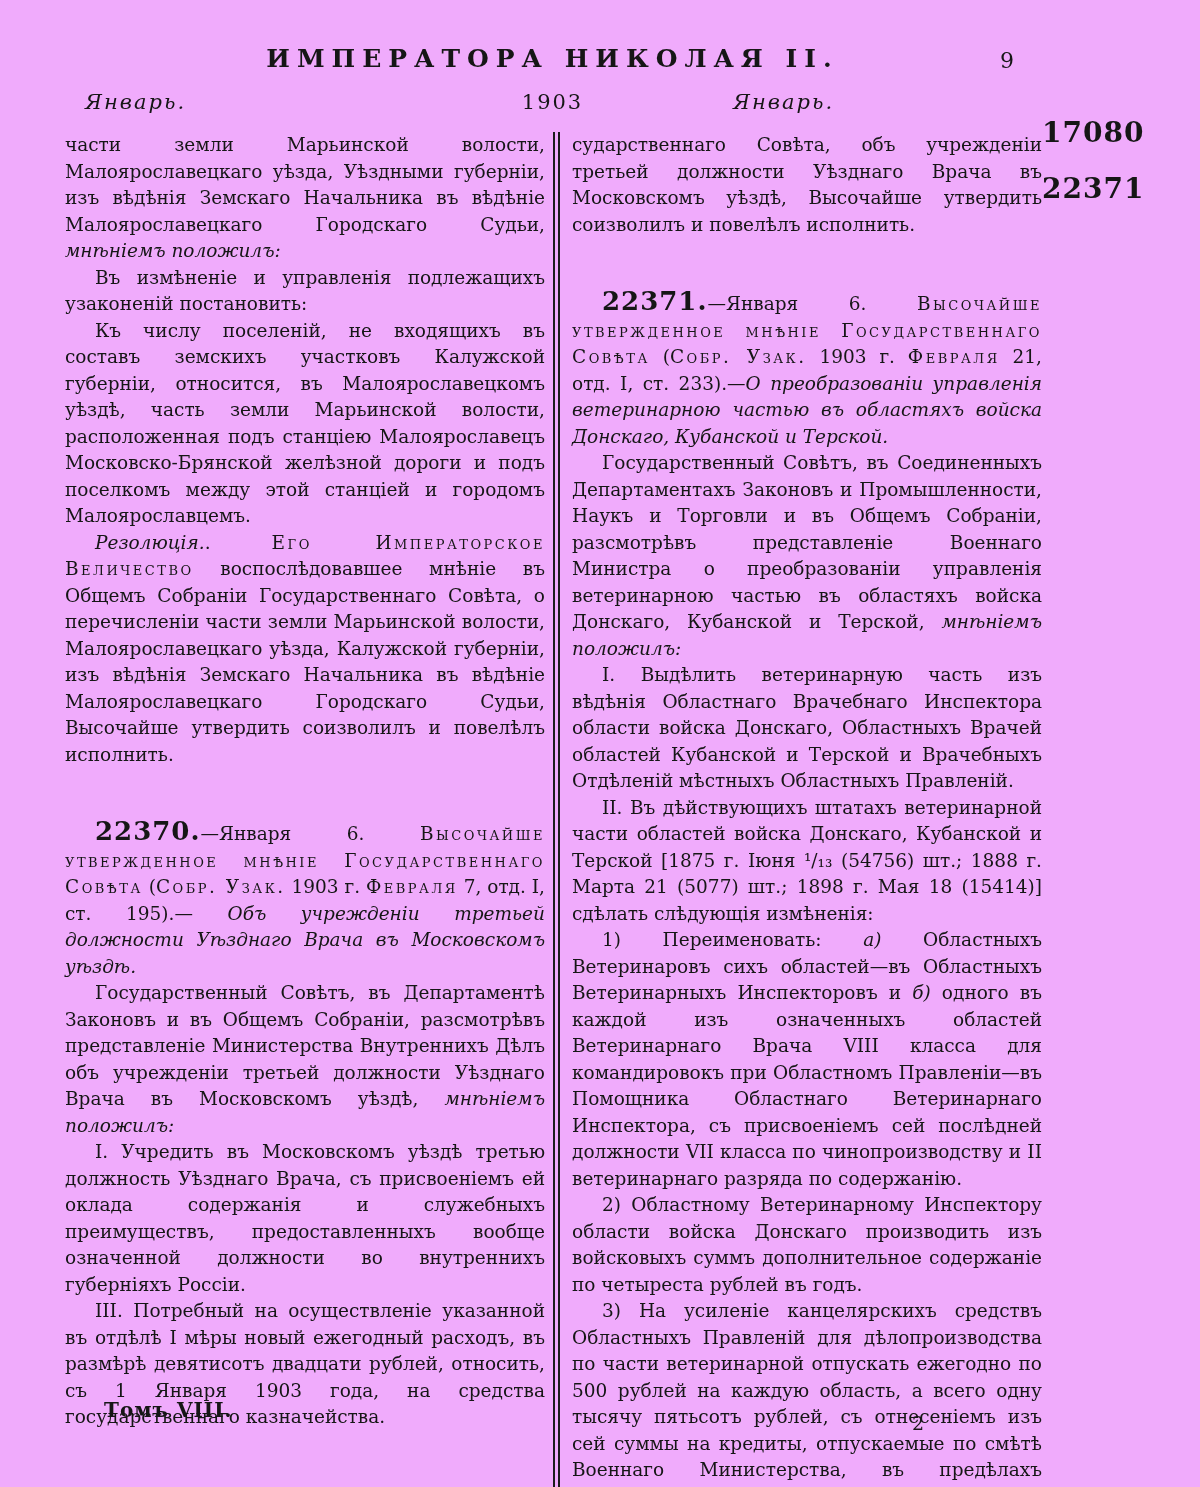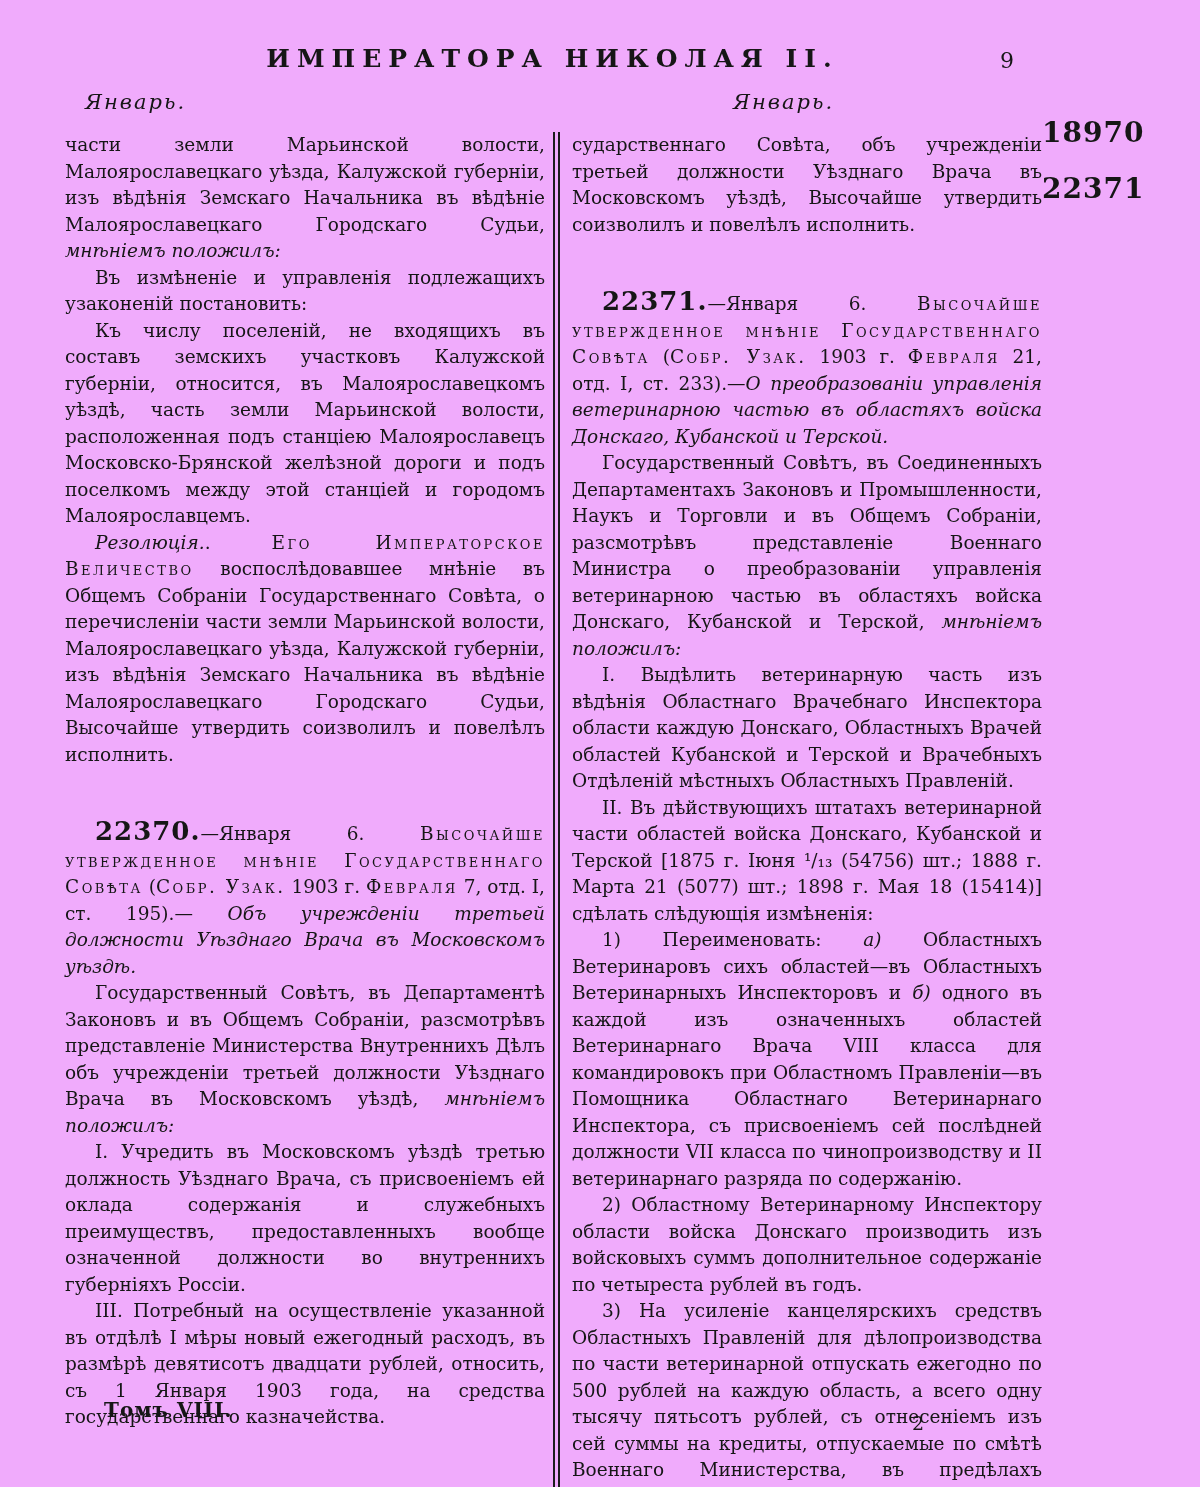--- a/index.html
+++ b/index.html
@@ -58,43 +58,44 @@
 </head>
 <body>
 
 <div class="page">
 
   <div class="header-title">ИМПЕРАТОРА НИКОЛАЯ II.</div>
   <div class="page-number">9</div>
 
   <div class="running-row">
     <span class="rh rh-left">Январь.</span>
+    <span class="rh-center rh" style="font-style:normal;">1903</span>
     <span class="rh rh-right">Январь.</span>
   </div>
 
-  <div class="margin-num n1">18970</div>
+  <div class="margin-num n1">17080</div>
   <div class="margin-num n2">22371</div>
 
   <div class="columns">
     <div class="col-left">
-        <p class="para"><span>части земли Марьинской волости, Малоярославецкаго уѣзда, Калужской губерніи, изъ вѣдѣнія Земскаго Начальника въ вѣдѣніе Малоярославецкаго Городскаго Судьи, </span><span class="it">мнѣніемъ положилъ:</span></p>
+        <p class="para"><span>части земли Марьинской волости, Малоярославецкаго уѣзда, Уѣздными губерніи, изъ вѣдѣнія Земскаго Начальника въ вѣдѣніе Малоярославецкаго Городскаго Судьи, </span><span class="it">мнѣніемъ положилъ:</span></p>
         <p class="para indent"><span>Въ измѣненіе и управленія подлежащихъ узаконеній постановить:</span></p>
         <p class="para indent"><span>Къ числу поселеній, не входящихъ въ составъ земскихъ участковъ Калужской губерніи, относится, въ Малоярославецкомъ уѣздѣ, часть земли Марьинской волости, расположенная подъ станціею Малоярославецъ Московско-Брянской желѣзной дороги и подъ поселкомъ между этой станціей и городомъ Малоярославцемъ.</span></p>
         <p class="para indent"><span class="it">Резолюція.</span><span>. </span><span class="sc">Его Императорское Величество</span><span> воспослѣдовавшее мнѣніе въ Общемъ Собраніи Государственнаго Совѣта, о перечисленіи части земли Марьинской волости, Малоярославецкаго уѣзда, Калужской губерніи, изъ вѣдѣнія Земскаго Начальника въ вѣдѣніе Малоярославецкаго Городскаго Судьи, Высочайше утвердить соизволилъ и повелѣлъ исполнить.</span></p>
         <p class="para indent gap"><span class="secnum">22370.</span><span>—Января 6. </span><span class="sc">Высочайше утвержденное мнѣніе Государственнаго Совѣта</span><span> (</span><span class="sc">Собр. Узак.</span><span> 1903 г. </span><span class="sc">Февраля</span><span> 7, отд. I, ст. 195).— </span><span class="it">Объ учрежденіи третьей должности Уѣзднаго Врача въ Московскомъ уѣздѣ.</span></p>
         <p class="para indent"><span>Государственный Совѣтъ, въ Департаментѣ Законовъ и въ Общемъ Собраніи, разсмотрѣвъ представленіе Министерства Внутреннихъ Дѣлъ объ учрежденіи третьей должности Уѣзднаго Врача въ Московскомъ уѣздѣ, </span><span class="it">мнѣніемъ положилъ:</span></p>
         <p class="para indent"><span>I. Учредить въ Московскомъ уѣздѣ третью должность Уѣзднаго Врача, съ присвоеніемъ ей оклада содержанія и служебныхъ преимуществъ, предоставленныхъ вообще означенной должности во внутреннихъ губерніяхъ Россіи.</span></p>
         <p class="para indent"><span>III. Потребный на осуществленіе указанной въ отдѣлѣ I мѣры новый ежегодный расходъ, въ размѣрѣ девятисотъ двадцати рублей, относить, съ 1 Января 1903 года, на средства государственнаго казначейства.</span></p>
       </div>
     <div class="divider"></div>
     <div class="col-right">
         <p class="para"><span>сударственнаго Совѣта, объ учрежденіи третьей должности Уѣзднаго Врача въ Московскомъ уѣздѣ, Высочайше утвердить соизволилъ и повелѣлъ исполнить.</span></p>
         <p class="para indent gap"><span class="secnum">22371.</span><span>—Января 6. </span><span class="sc">Высочайше утвержденное мнѣніе Государственнаго Совѣта</span><span> (</span><span class="sc">Собр. Узак.</span><span> 1903 г. </span><span class="sc">Февраля</span><span> 21, отд. I, ст. 233).—</span><span class="it">О преобразованіи управленія ветеринарною частью въ областяхъ войска Донскаго, Кубанской и Терской.</span></p>
         <p class="para indent"><span>Государственный Совѣтъ, въ Соединенныхъ Департаментахъ Законовъ и Промышленности, Наукъ и Торговли и въ Общемъ Собраніи, разсмотрѣвъ представленіе Военнаго Министра о преобразованіи управленія ветеринарною частью въ областяхъ войска Донскаго, Кубанской и Терской, </span><span class="it">мнѣніемъ положилъ:</span></p>
-        <p class="para indent"><span>I. Выдѣлить ветеринарную часть изъ вѣдѣнія Областнаго Врачебнаго Инспектора области каждую Донскаго, Областныхъ Врачей областей Кубанской и Терской и Врачебныхъ Отдѣленій мѣстныхъ Областныхъ Правленій.</span></p>
+        <p class="para indent"><span>I. Выдѣлить ветеринарную часть изъ вѣдѣнія Областнаго Врачебнаго Инспектора области войска Донскаго, Областныхъ Врачей областей Кубанской и Терской и Врачебныхъ Отдѣленій мѣстныхъ Областныхъ Правленій.</span></p>
         <p class="para indent"><span>II. Въ дѣйствующихъ штатахъ ветеринарной части областей войска Донскаго, Кубанской и Терской [1875 г. Іюня ¹/₁₃ (54756) шт.; 1888 г. Марта 21 (5077) шт.; 1898 г. Мая 18 (15414)] сдѣлать слѣдующія измѣненія:</span></p>
         <p class="para indent"><span>1) Переименовать: </span><span class="it">а)</span><span> Областныхъ Ветеринаровъ сихъ областей—въ Областныхъ Ветеринарныхъ Инспекторовъ и </span><span class="it">б)</span><span> одного въ каждой изъ означенныхъ областей Ветеринарнаго Врача VIII класса для командировокъ при Областномъ Правленіи—въ Помощника Областнаго Ветеринарнаго Инспектора, съ присвоеніемъ сей послѣдней должности VII класса по чинопроизводству и II ветеринарнаго разряда по содержанію.</span></p>
         <p class="para indent"><span>2) Областному Ветеринарному Инспектору области войска Донскаго производить изъ войсковыхъ суммъ дополнительное содержаніе по четыреста рублей въ годъ.</span></p>
         <p class="para indent"><span>3) На усиленіе канцелярскихъ средствъ Областныхъ Правленій для дѣлопроизводства по части ветеринарной отпускать ежегодно по 500 рублей на каждую область, а всего одну тысячу пятьсотъ рублей, съ отнесеніемъ изъ сей суммы на кредиты, отпускаемые по смѣтѣ Военнаго Министерства, въ предѣлахъ нормальнаго его бюджета—675 рублей и на общіе войсковые капиталы войскъ: Донскаго—</span></p>
       </div>
   </div>
 
   <div class="footer-volume">Томъ VIII.</div>
   <div class="footer-page-mark">2</div>
 

